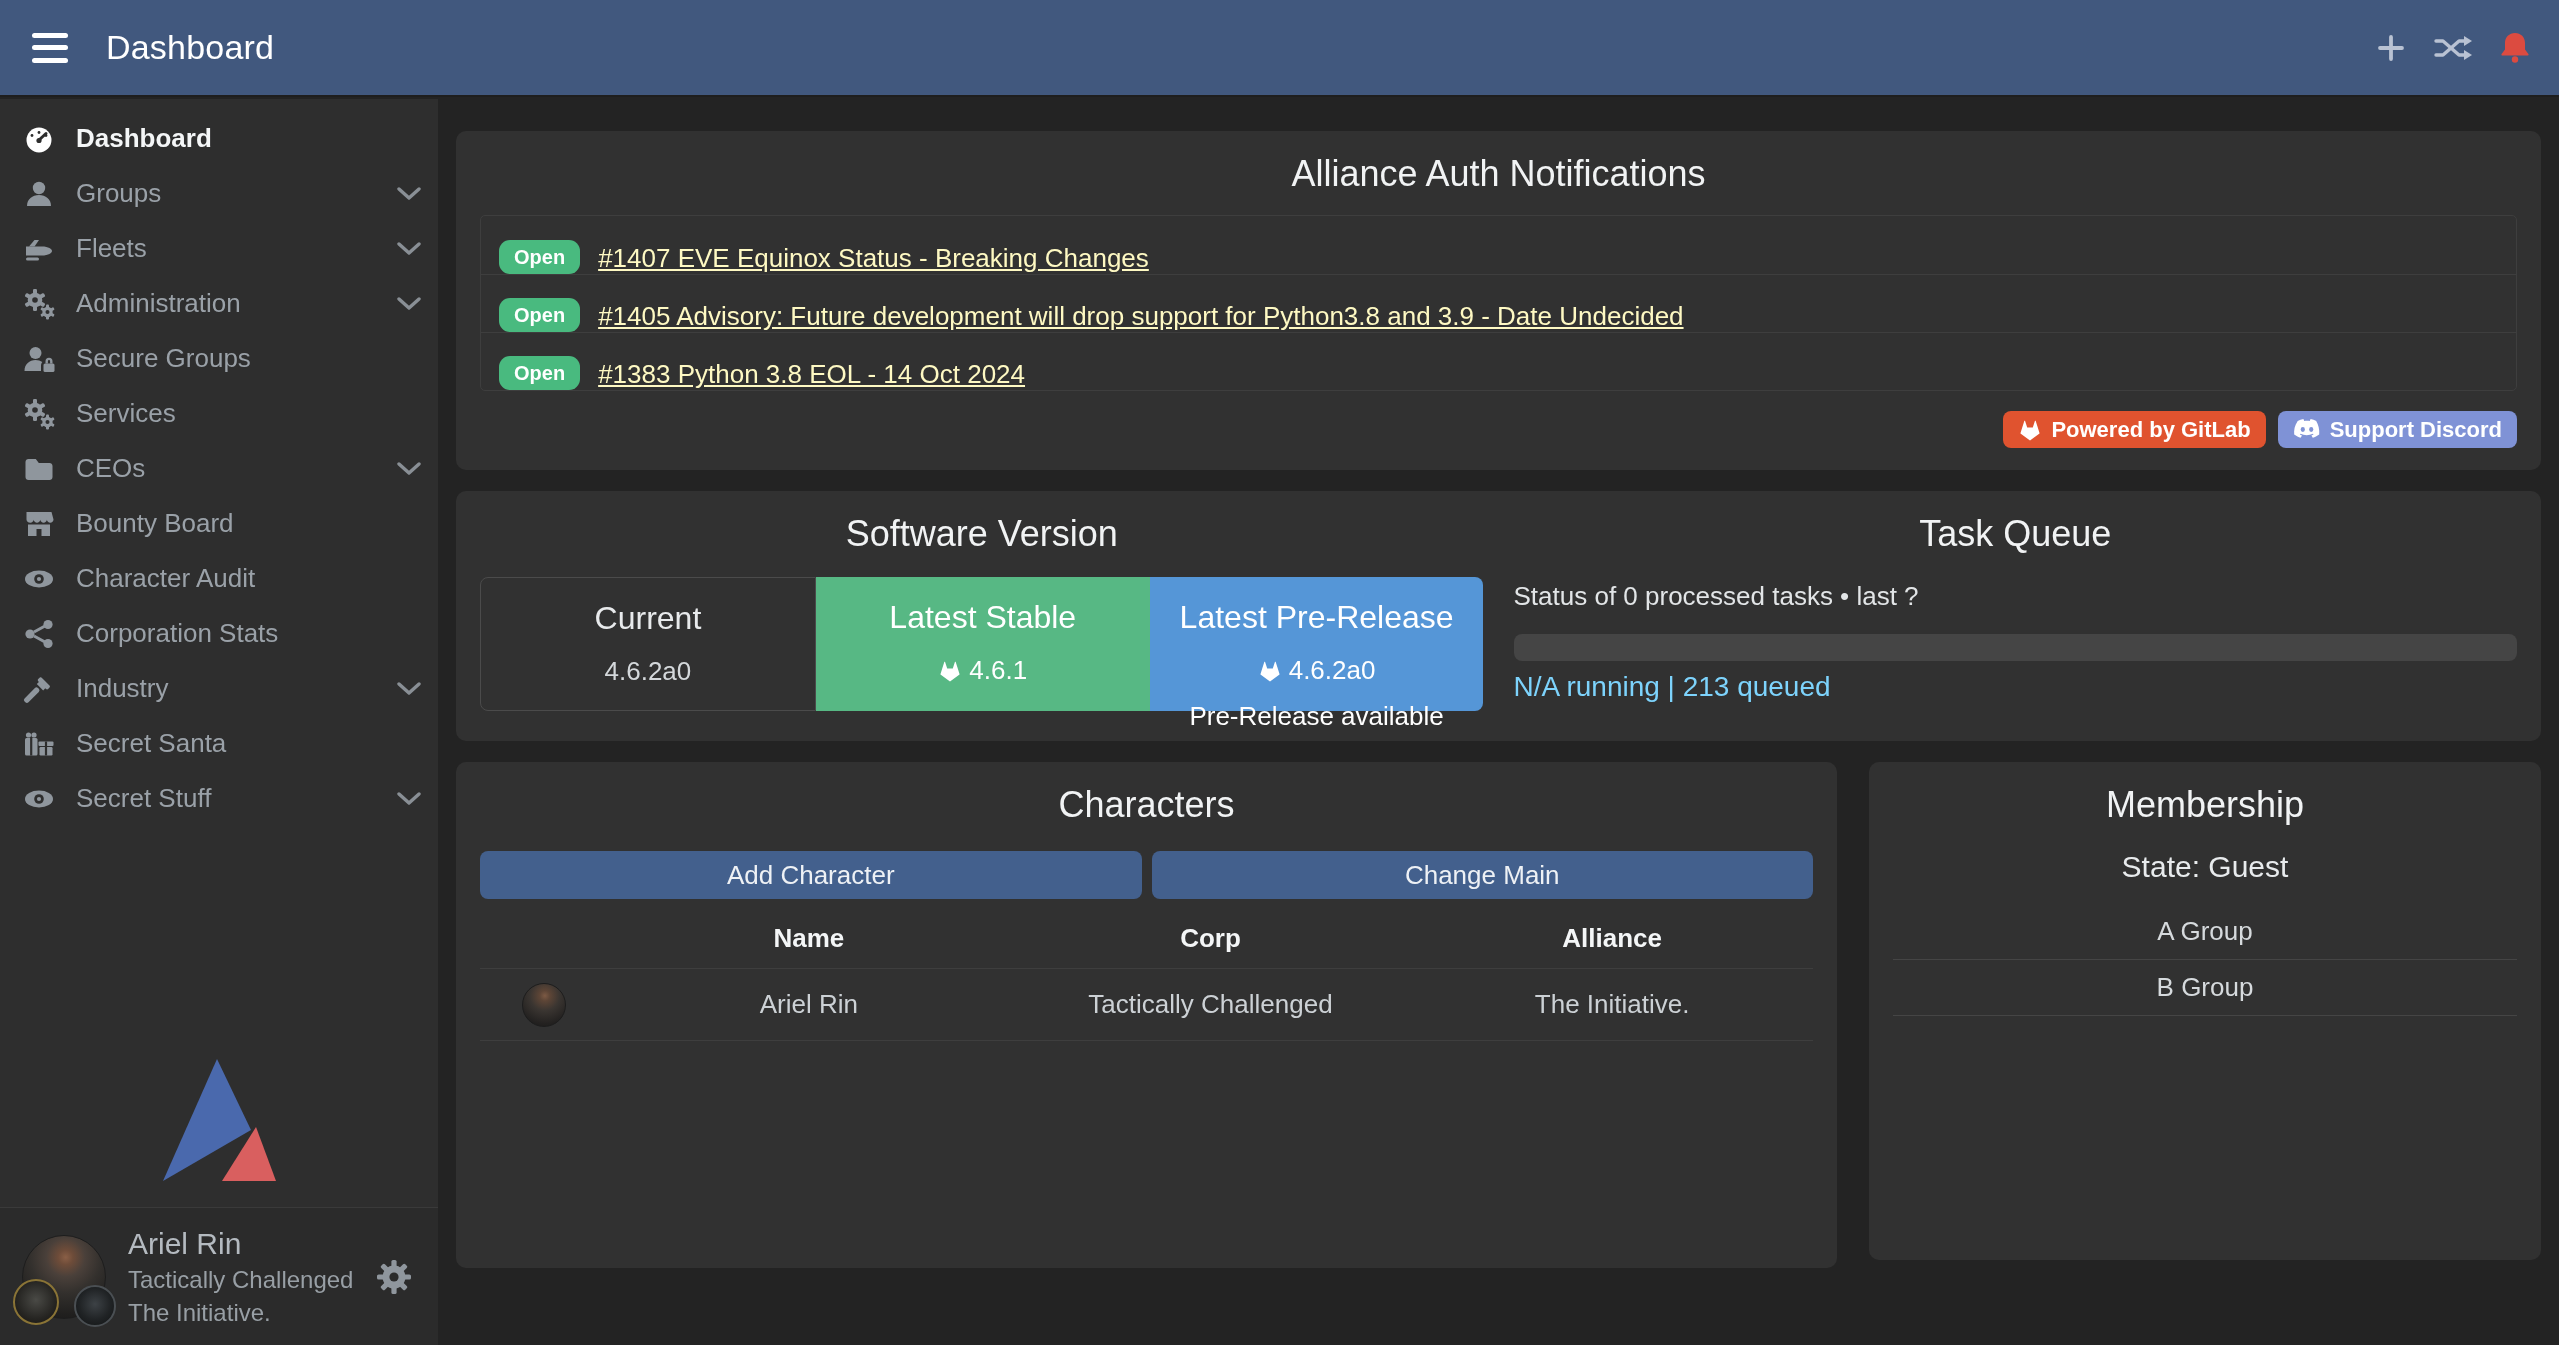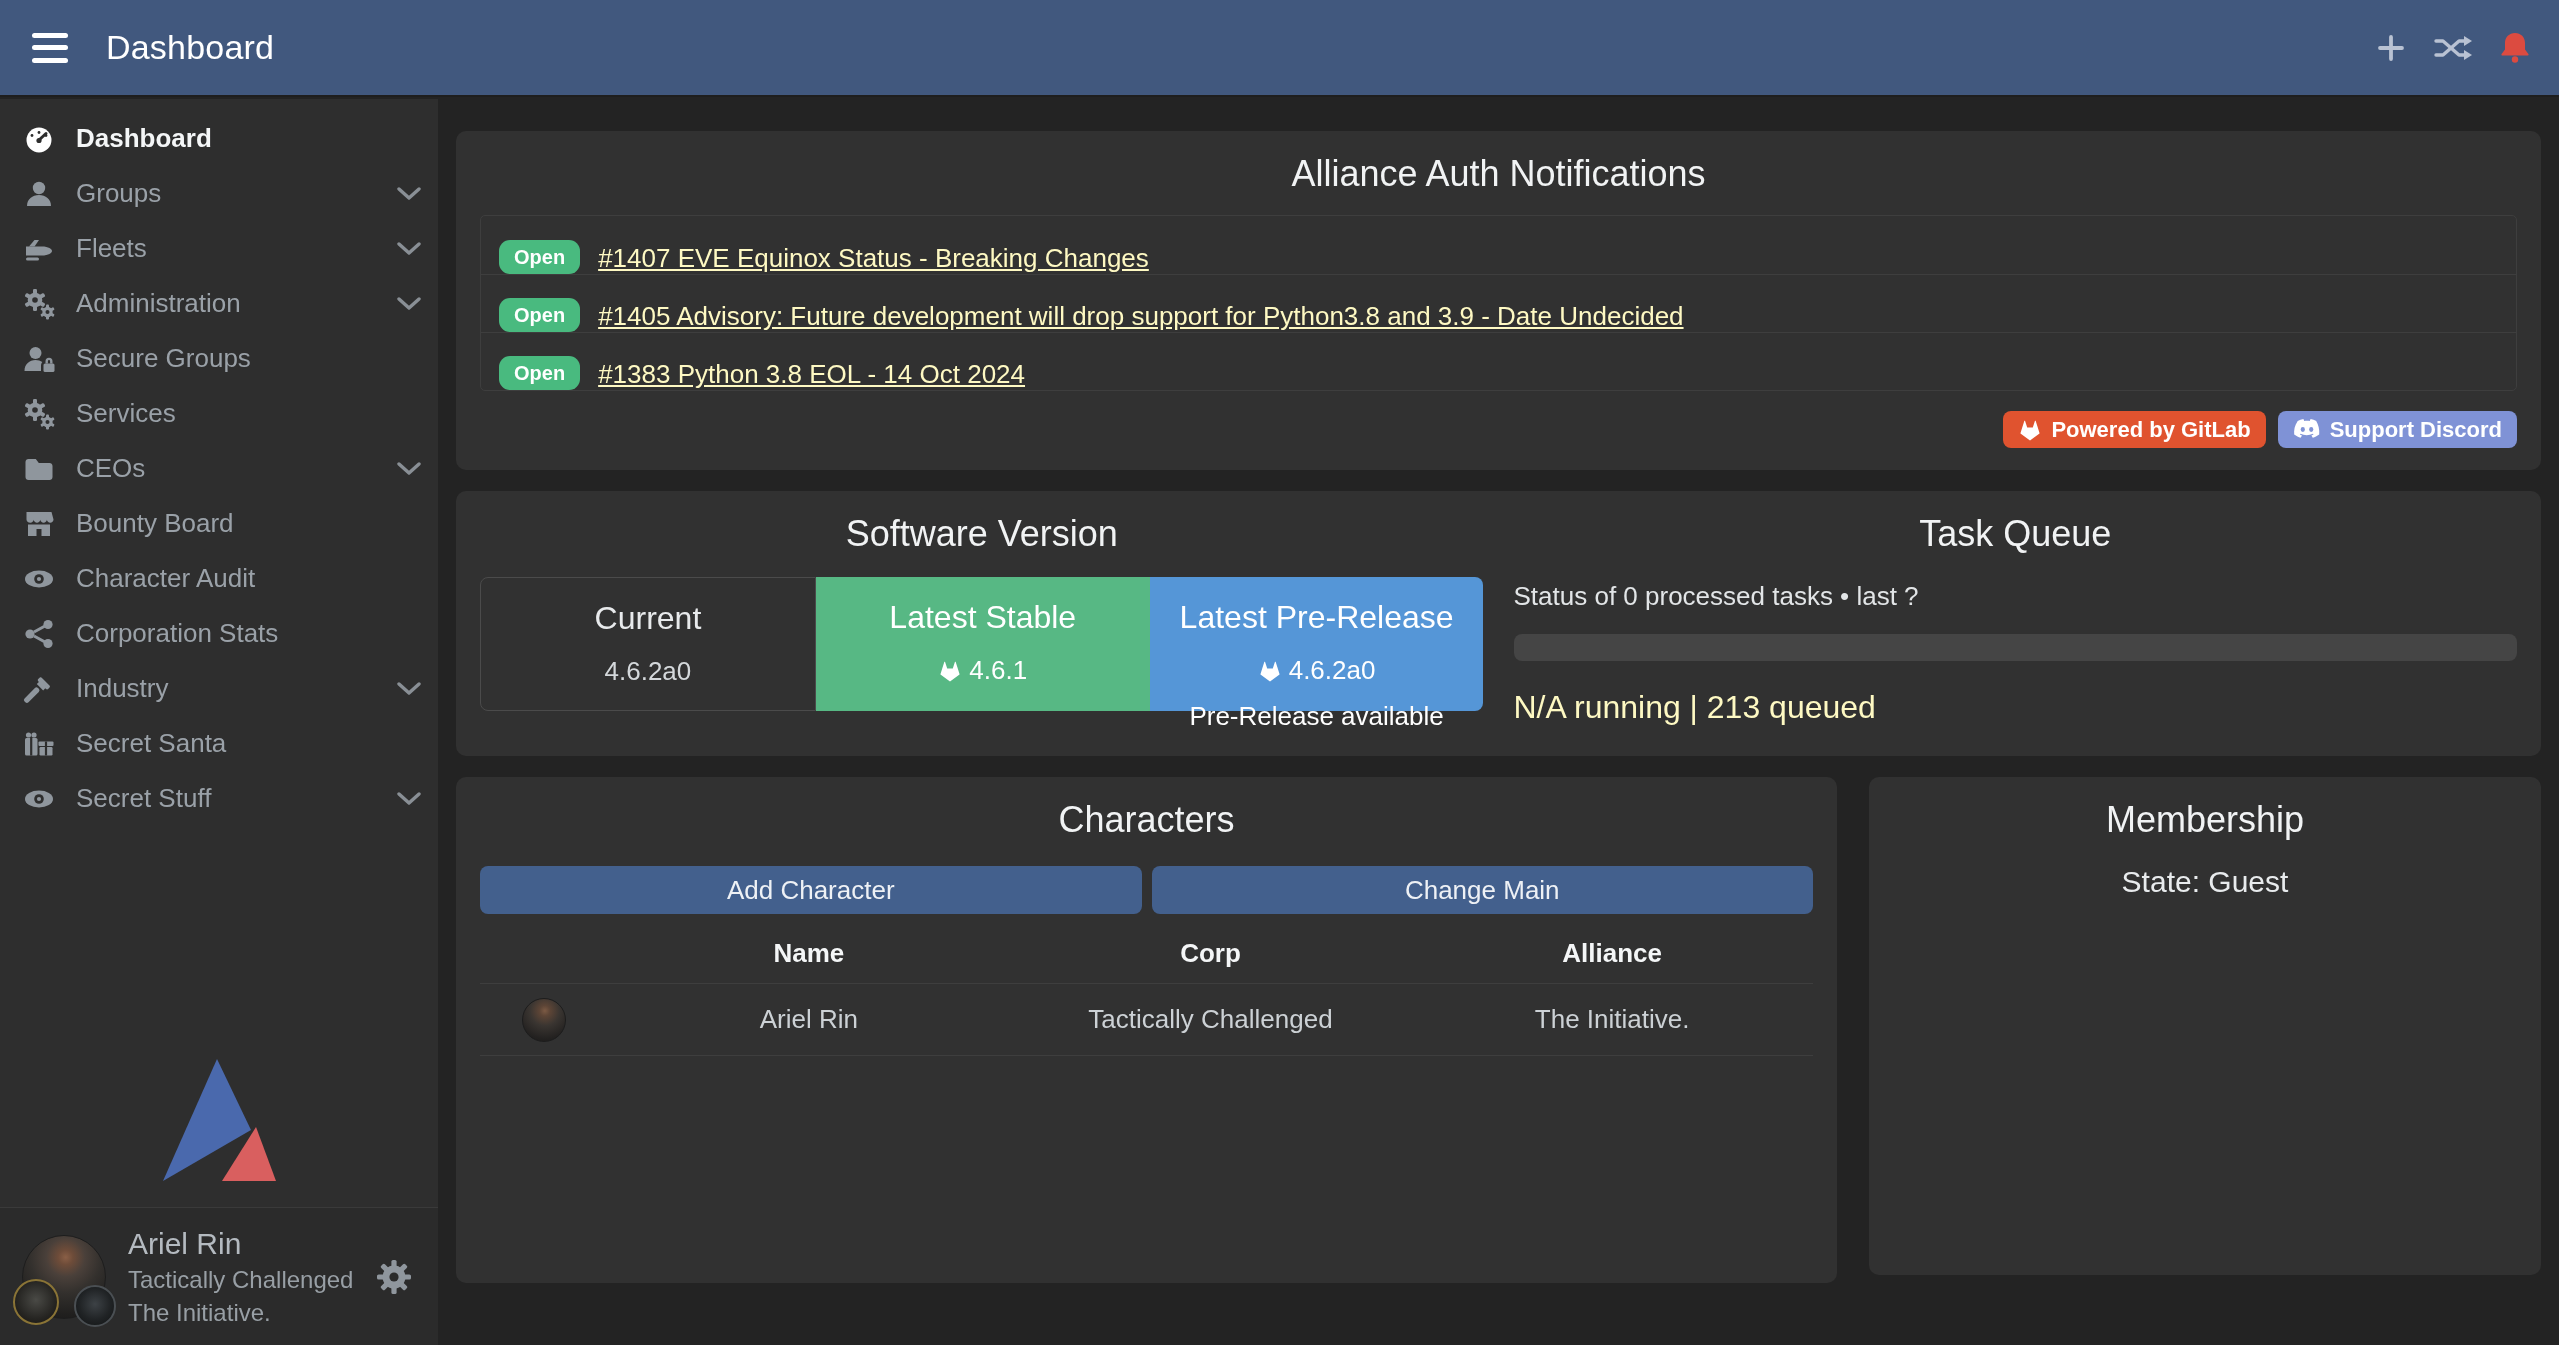--- a/index.html
+++ b/index.html
@@ -97,21 +97,21 @@
   .vbox .vvalue { margin-top:19px; font-size:26px; display:flex; align-items:center; justify-content:center; gap:7px; }
   .vbox .vnote { margin-top:15px; font-size:26px; }
   .vbox.current { border:1px solid #4b4b4b; border-radius:8px 0 0 8px; color:#d4d8db; }
   .vbox.current .vlabel { color:#e8eaec; }
   .vbox.stable { background:#57b884; color:#fff; }
   .vbox.pre { background:#5596d7; color:#fff; border-radius:0 8px 8px 0; }
 
   .tq-status { margin-top:26px; font-size:26px; color:#e2e5e7; }
   .progress { margin-top:22px; height:27px; background:#454545; border-radius:8px; overflow:hidden; }
   .progress .fill { height:100%; width:0%; background:#5596d7; }
-  .tq-queue { margin-top:28px; font-size:32px; color:#fef9c3; }
+  .tq-queue { margin-top:10px; font-size:28px; color:#7dd3fc; }
 
   
   .row3 { display:flex; gap:32px; align-items:flex-start; }
   .panel.characters { flex:0 0 1381px; min-height:506px; }
   .panel.membership { flex:1 1 auto; min-height:498px; }
 
   .btn-row { display:grid; grid-template-columns:1fr 1fr; gap:10px; margin-top:25px; }
   .btn-slate {
     height:48px; background:#43608d; border:none; border-radius:8px; cursor:pointer;
     color:#eef1f5; font-size:26px; font-family:inherit;
@@ -524,16 +524,20 @@
           <div>Ariel Rin</div>
           <div>Tactically Challenged</div>
           <div>The Initiative.</div>
         </div>
       </div>
     </section>
 
     <section class="panel membership">
       <h2>Membership</h2>
       <div class="mem-state">State: Guest</div>
+      <div class="mem-groups">
+        <div class="mem-group">A Group</div>
+        <div class="mem-group">B Group</div>
+      </div>
     </section>
   </div>
 
 </main>
 
 </body></html>

